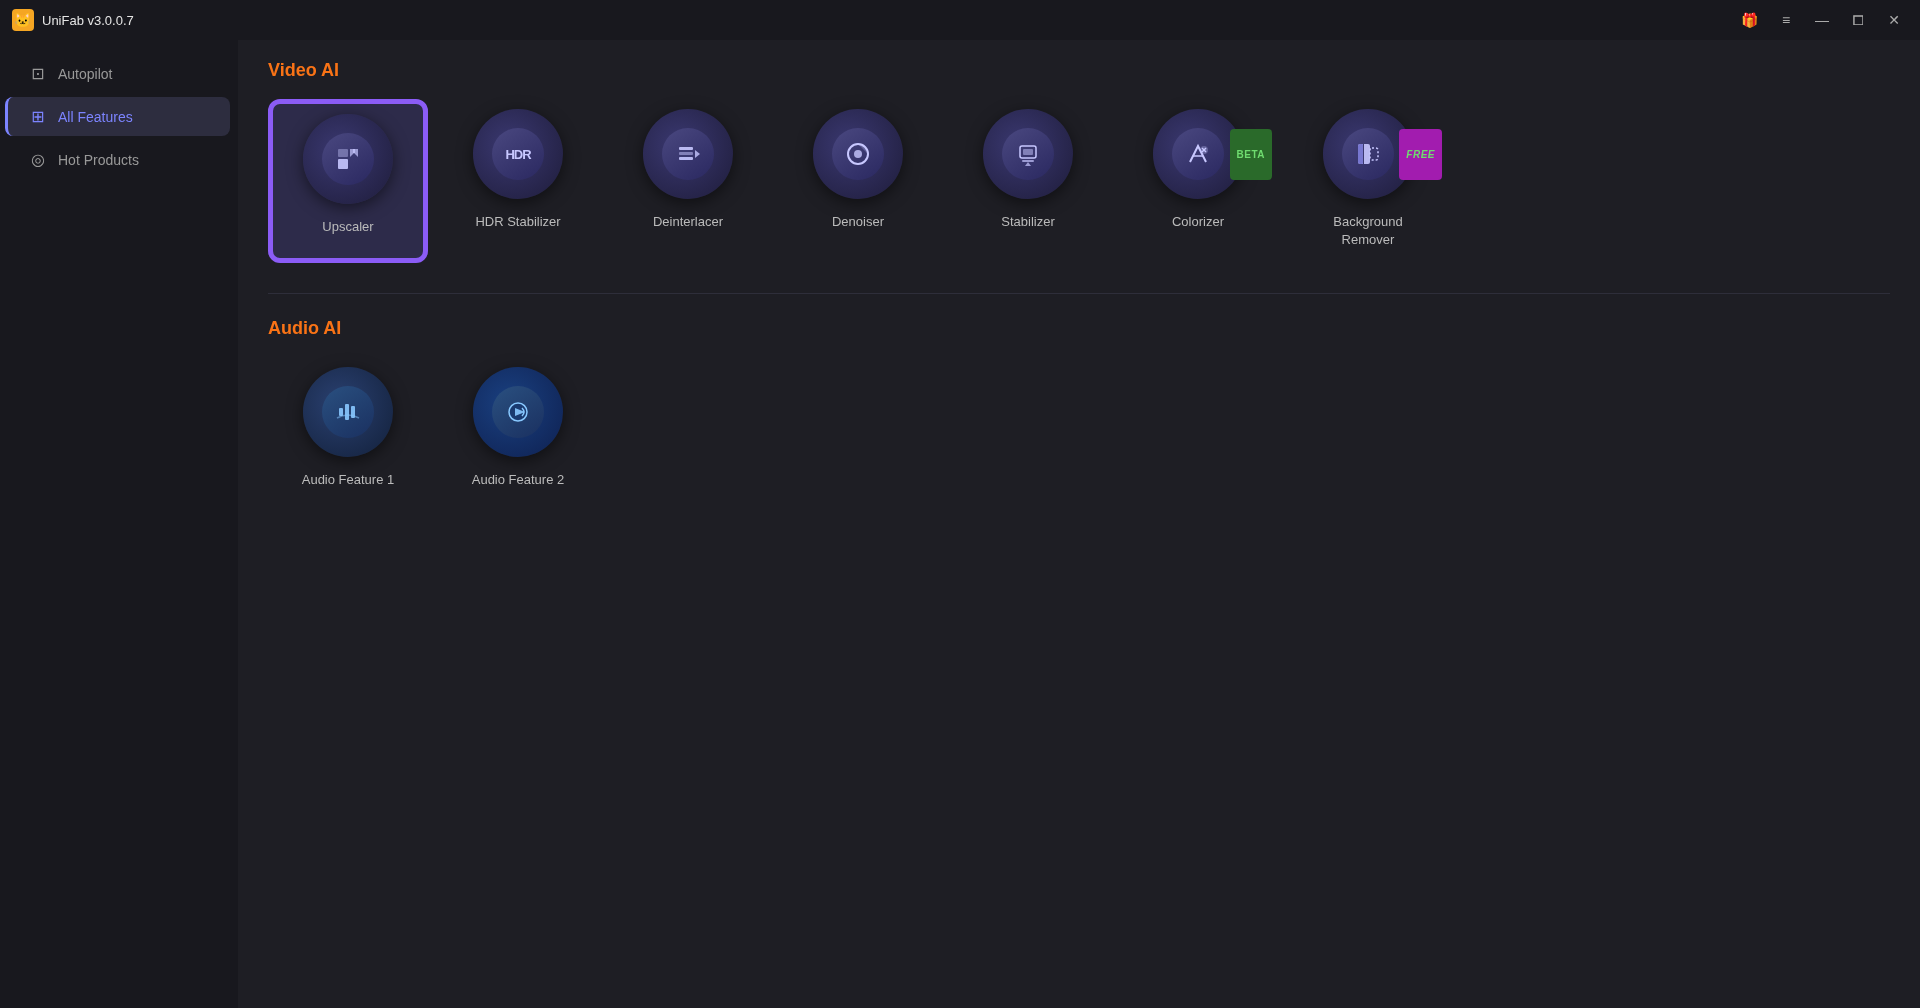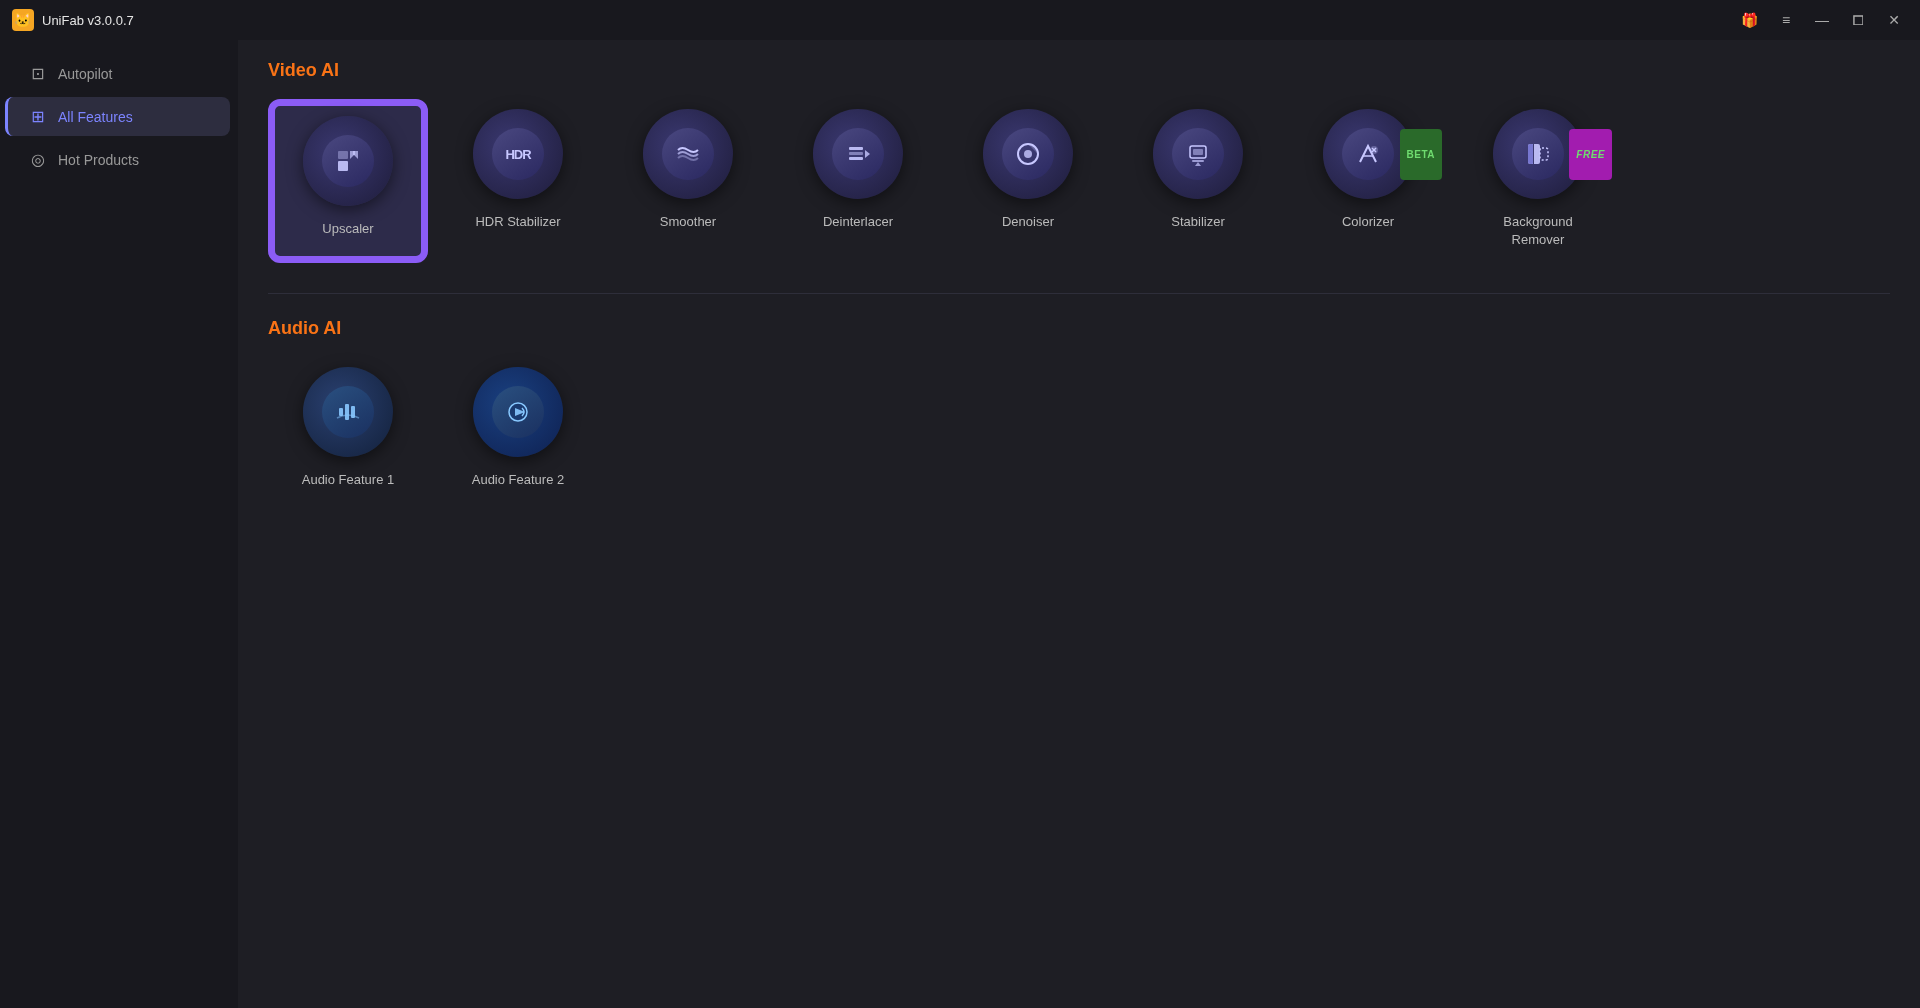--- a/index.html
+++ b/index.html
@@ -129,21 +129,21 @@
       flex-direction: column;
       align-items: center;
       cursor: pointer;
       position: relative;
       padding: 10px 8px 14px;
       border-radius: 12px;
       transition: background 0.15s;
     }
     .feature-card.selected {
       background: #2d2b4a;
-      border: 7px solid #8b5cf6;
+      border: 5px solid #8b5cf6;
     }
 
     .feature-icon-wrap {
       width: 90px;
       height: 90px;
       border-radius: 50%;
       background: radial-gradient(circle at 40% 40%, #3a3870, #1e1c3a);
       display: flex;
       align-items: center;
       justify-content: center;
@@ -253,32 +253,20 @@
           <span class="feature-label">Upscaler</span>
         </div>
 
         <div class="feature-card">
           <div class="feature-icon-wrap">
             <div class="feature-icon-inner" style="font-size:13px; font-weight:700; letter-spacing:-1px; color:#c8c8ff;">HDR</div>
           </div>
           <span class="feature-label">HDR Stabilizer</span>
         </div>
 
-        <div class="feature-card">
-          <div class="feature-icon-wrap">
-            <div class="feature-icon-inner">
-              <svg width="28" height="28" viewBox="0 0 28 28" fill="none">
-                <path d="M4 10 Q8 6 14 10 Q20 14 24 10" stroke="#c8c8ff" stroke-width="2" fill="none"></path>
-                <path d="M4 14 Q8 10 14 14 Q20 18 24 14" stroke="#c8c8ff" stroke-width="2" fill="none" opacity="0.7"></path>
-                <path d="M4 18 Q8 14 14 18 Q20 22 24 18" stroke="#c8c8ff" stroke-width="2" fill="none" opacity="0.4"></path>
-              </svg>
-            </div>
-          </div>
-          <span class="feature-label">Smoother</span>
-        </div>
 
         <div class="feature-card">
           <div class="feature-icon-wrap">
             <div class="feature-icon-inner">
               <svg width="28" height="28" viewBox="0 0 28 28" fill="none">
                 <rect x="5" y="7" width="14" height="3" rx="1" fill="#c8c8ff" opacity="0.9"></rect>
                 <rect x="5" y="12" width="14" height="3" rx="1" fill="#c8c8ff" opacity="0.5"></rect>
                 <rect x="5" y="17" width="14" height="3" rx="1" fill="#c8c8ff" opacity="0.9"></rect>
                 <polygon points="21,10 26,14 21,18" fill="#c8c8ff" opacity="0.8"></polygon>
               </svg>

